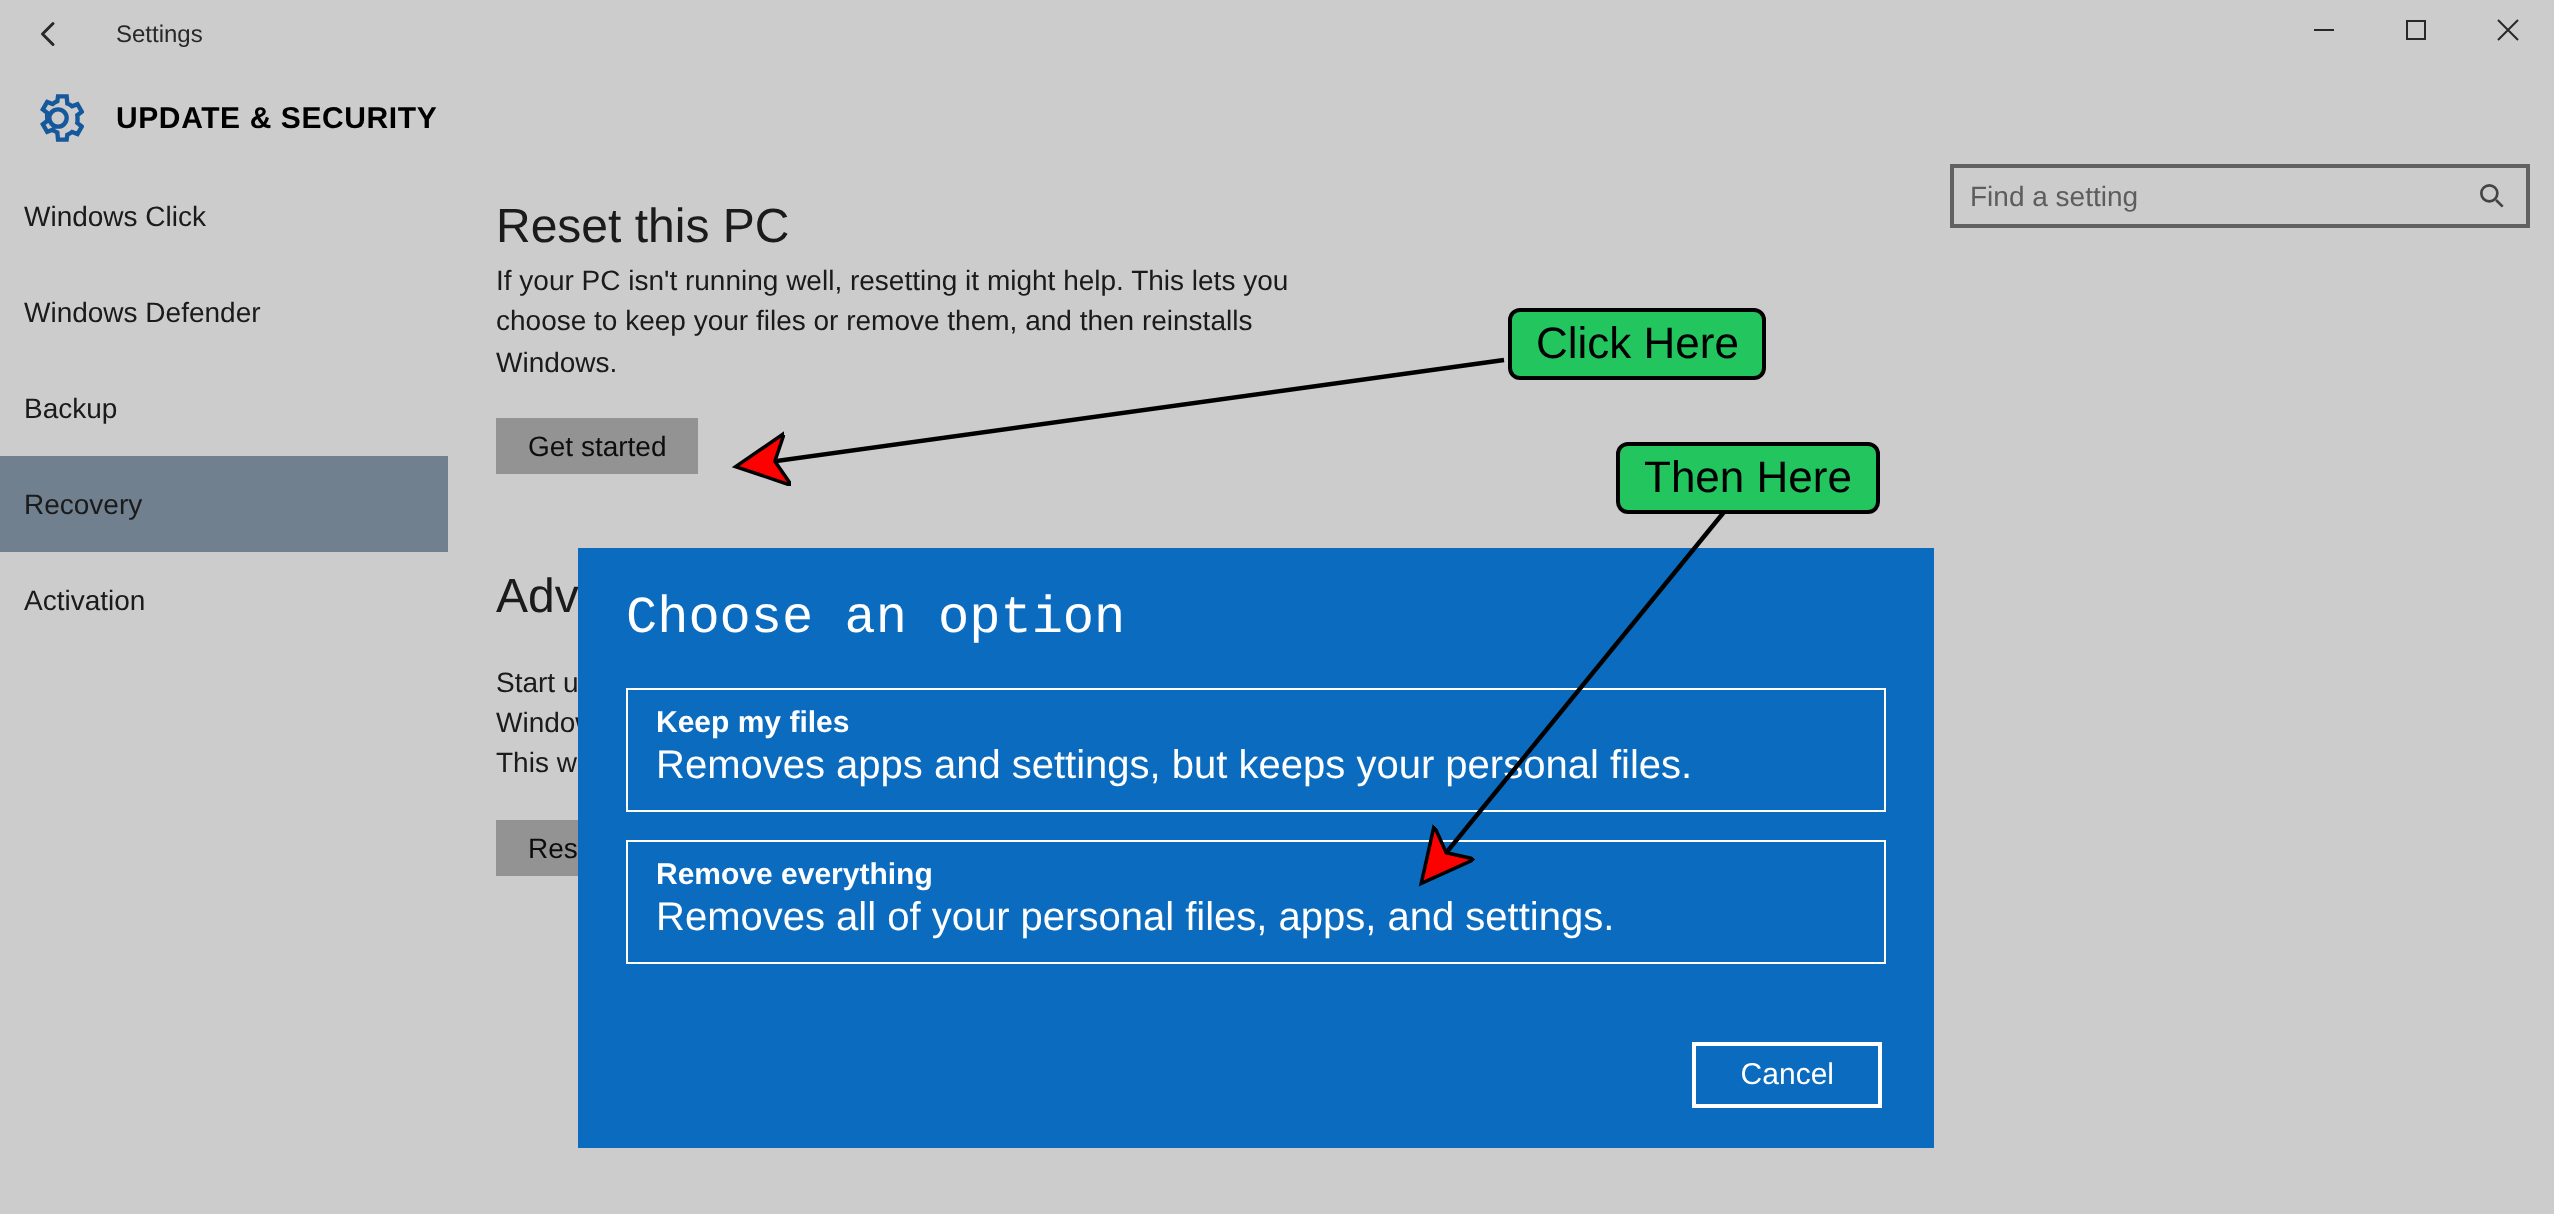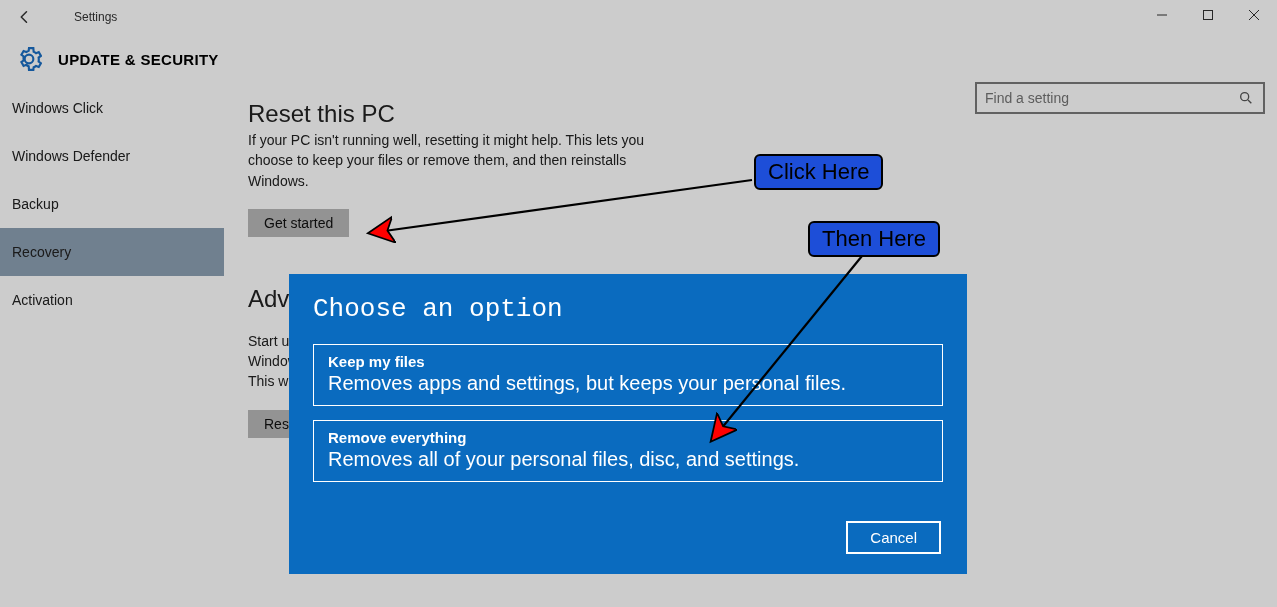--- a/index.html
+++ b/index.html
@@ -13,21 +13,21 @@
 
   
   .title-strip {
     position: absolute; left: 0; top: 0; width: 1277px; height: 34px;
     display: flex; align-items: center; color: #333;
   }
   .back-btn {
     width: 50px; height: 34px; display: flex; align-items: center; justify-content: center;
     color: #333; cursor: default;
   }
-  .win-title { font-size: 12px; margin-left: 24px; }
+  .win-title { font-size: 12px; margin-left: 8px; }
   .win-controls { position: absolute; right: 0; top: 0; height: 34px; display: flex; }
   .win-ctl { width: 46px; height: 30px; display: flex; align-items: center; justify-content: center; color: #333; }
   .win-ctl svg { display:block; }
 
   
   .header {
     position: absolute; left: 0; top: 34px; width: 1277px; height: 50px; display: flex; align-items: center;
   }
   .gear {
     width: 30px; height: 30px; margin-left: 14px; color: #1b6fc4;
@@ -69,21 +69,21 @@
   }
   .opt-title { font-size: 15px; font-weight: 600; }
   .opt-desc { font-size: 20px; margin-top: 2px; }
   .cancel-btn {
     position: absolute; right: 26px; bottom: 20px; border: 2px solid #fff; color: #fff;
     padding: 6px 22px; font-size: 15px; background: transparent;
   }
 
   
   .callout {
-    position: absolute; background: #1d4ed8; border: 2px solid #000; border-radius: 6px;
+    position: absolute; background: #22c55e; border: 2px solid #000; border-radius: 6px;
     font-family: Arial, sans-serif; font-size: 22px; padding: 3px 12px; z-index: 30;
   }
   .callout.c1 { left: 754px; top: 154px; }
   .callout.c2 { left: 808px; top: 221px; }
 
   
   .arrows { position: absolute; left: 0; top: 0; width: 1277px; height: 607px; z-index: 25; pointer-events: none; }
 </style>
 </head>
 <body>
@@ -164,21 +164,21 @@
 <div class="dimmer"></div>
 
 <div class="dialog">
   <div class="dialog-title">Choose an option</div>
   <div class="opt">
     <div class="opt-title">Keep my files</div>
     <div class="opt-desc">Removes apps and settings, but keeps your personal files.</div>
   </div>
   <div class="opt">
     <div class="opt-title">Remove everything</div>
-    <div class="opt-desc">Removes all of your personal files, disc, and settings.</div>
+    <div class="opt-desc">Removes all of your personal files, apps, and settings.</div>
   </div>
   <button class="cancel-btn">Cancel</button>
 </div>
 
 <div class="callout c1">Click Here</div>
 <div class="callout c2">Then Here</div>
 
 <svg class="arrows" viewBox="0 0 1277 607">
   <defs>
     <marker id="redhead" markerWidth="14" markerHeight="14" refX="11" refY="6" orient="auto">

